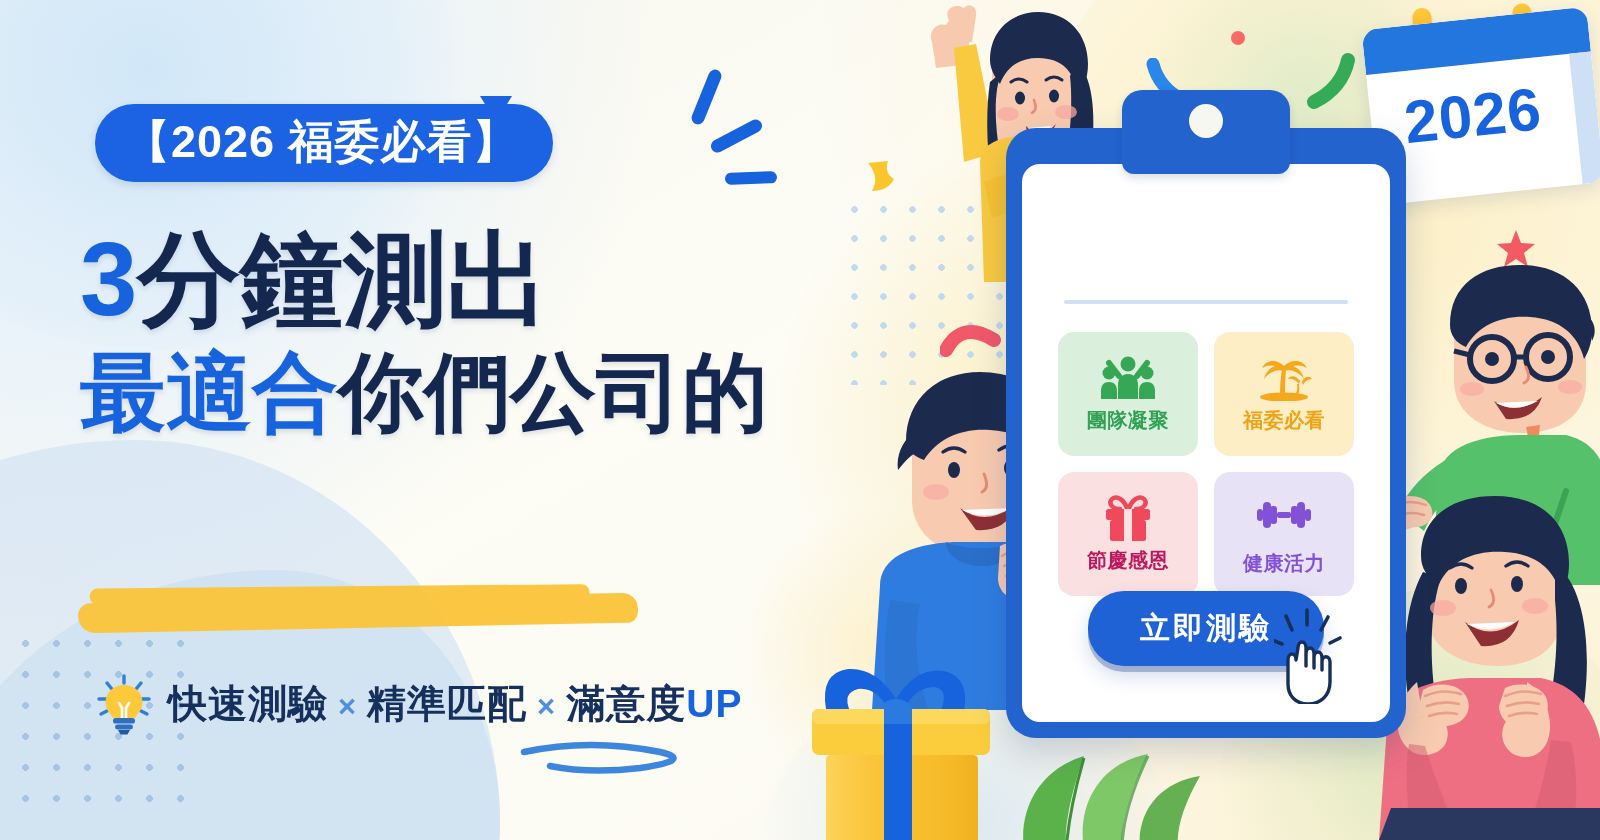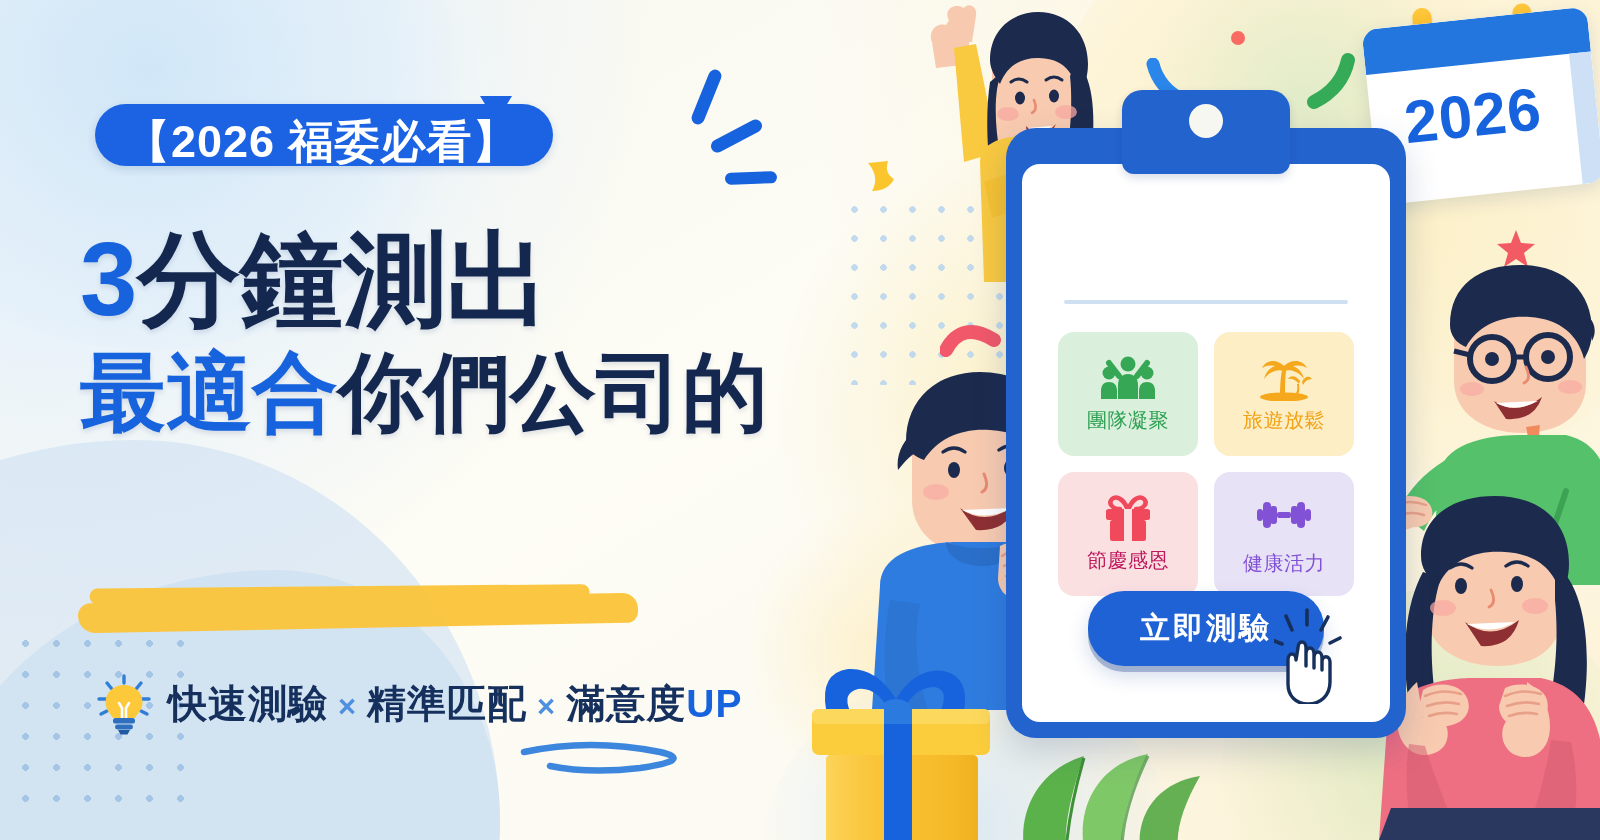--- a/index.html
+++ b/index.html
@@ -122,21 +122,21 @@
     left: 95px; top: 104px;
   }
   .badge {
     position: relative;
     display: inline-block;
     background: #1b63e3;
     color: #ffffff;
     font-size: 45px;
     font-weight: bold;
     letter-spacing: 1px;
-    padding: 15px 34px 2px 30px;
+    padding: 15px 34px 18px 30px;
     border-radius: 42px;
     line-height: 1;
     white-space: nowrap;
     box-shadow: 0 3px 9px rgba(20,60,140,.16);
   }
   .badge-tail {
     position: absolute;
     left: 480px; top: 96px;
     width: 0; height: 0;
     border-left: 16px solid transparent;
@@ -337,21 +337,21 @@
     border-radius: 16px;
     display: flex;
     flex-direction: column;
     align-items: center;
     justify-content: center;
     gap: 6px;
   }
   .opt-icon { width: 56px; height: 46px; display: block; }
   .opt-label {
     font-size: 20px;
-    font-weight: normal;
+    font-weight: bold;
     letter-spacing: .5px;
   }
   .opt-team  { background: #dbf0dc; }
   .opt-team .opt-label  { color: #2fa153; }
   .opt-trav  { background: #fdeec6; }
   .opt-trav .opt-label  { color: #f0a316; }
   .opt-gift  { background: #fbe0e2; }
   .opt-gift .opt-label  { color: #be185d; }
   .opt-well  { background: #e8e2f6; gap: 12px; }
   .opt-well .opt-label  { color: #8252d6; }
@@ -653,21 +653,21 @@
               <ellipse cx="28" cy="42" rx="24" ry="4.5" fill="#f5a81c"></ellipse>
               <path d="M24 40 C24 28 25 18 27 11 L31 11 C29 19 29 29 29 40 Z" fill="#f5a81c"></path>
               <path d="M28 11 C20 3 10 5 6 13 C12 9 20 10 27 14 Z" fill="#f5a81c"></path>
               <path d="M28 11 C36 3 47 5 51 13 C45 9 36 10 29 14 Z" fill="#f5a81c"></path>
               <path d="M28 11 C20 8 10 14 8 24 C14 16 22 14 28 16 Z" fill="#f5a81c"></path>
               <path d="M28 11 C36 8 46 14 48 24 C42 16 34 14 28 16 Z" fill="#f5a81c"></path>
               <path d="M44 26 C40 20 34 20 32 24 C36 23 40 25 43 29 Z" fill="#f5a81c"></path>
               <path d="M46 27 C48 22 53 20 56 24 C52 24 49 26 47 30 Z" fill="#f5a81c"></path>
               <path d="M43 29 C44 34 43 39 41 42 L38 42 C41 38 42 33 41 29 Z" fill="#f5a81c"></path>
             </svg>
-            <div class="opt-label">旅遊放鬆</div>
+            <div class="opt-label">福委必看</div>
           </div>
 
           <div class="opt opt-gift">
             <svg class="opt-icon" viewBox="0 0 56 46">
               <path d="M20 14 C12 14 8 8 12 4 C17 0 24 5 27 13 M36 14 C44 14 48 8 44 4 C39 0 32 5 29 13" stroke="#f0495c" stroke-width="4.5" fill="none" stroke-linecap="round"></path>
               <rect x="6" y="14" width="44" height="11" rx="2.5" fill="#f0495c"></rect>
               <rect x="10" y="25" width="36" height="21" rx="2.5" fill="#f0495c"></rect>
               <rect x="24" y="14" width="8" height="32" fill="#fbe0e2"></rect>
             </svg>
             <div class="opt-label">節慶感恩</div>

